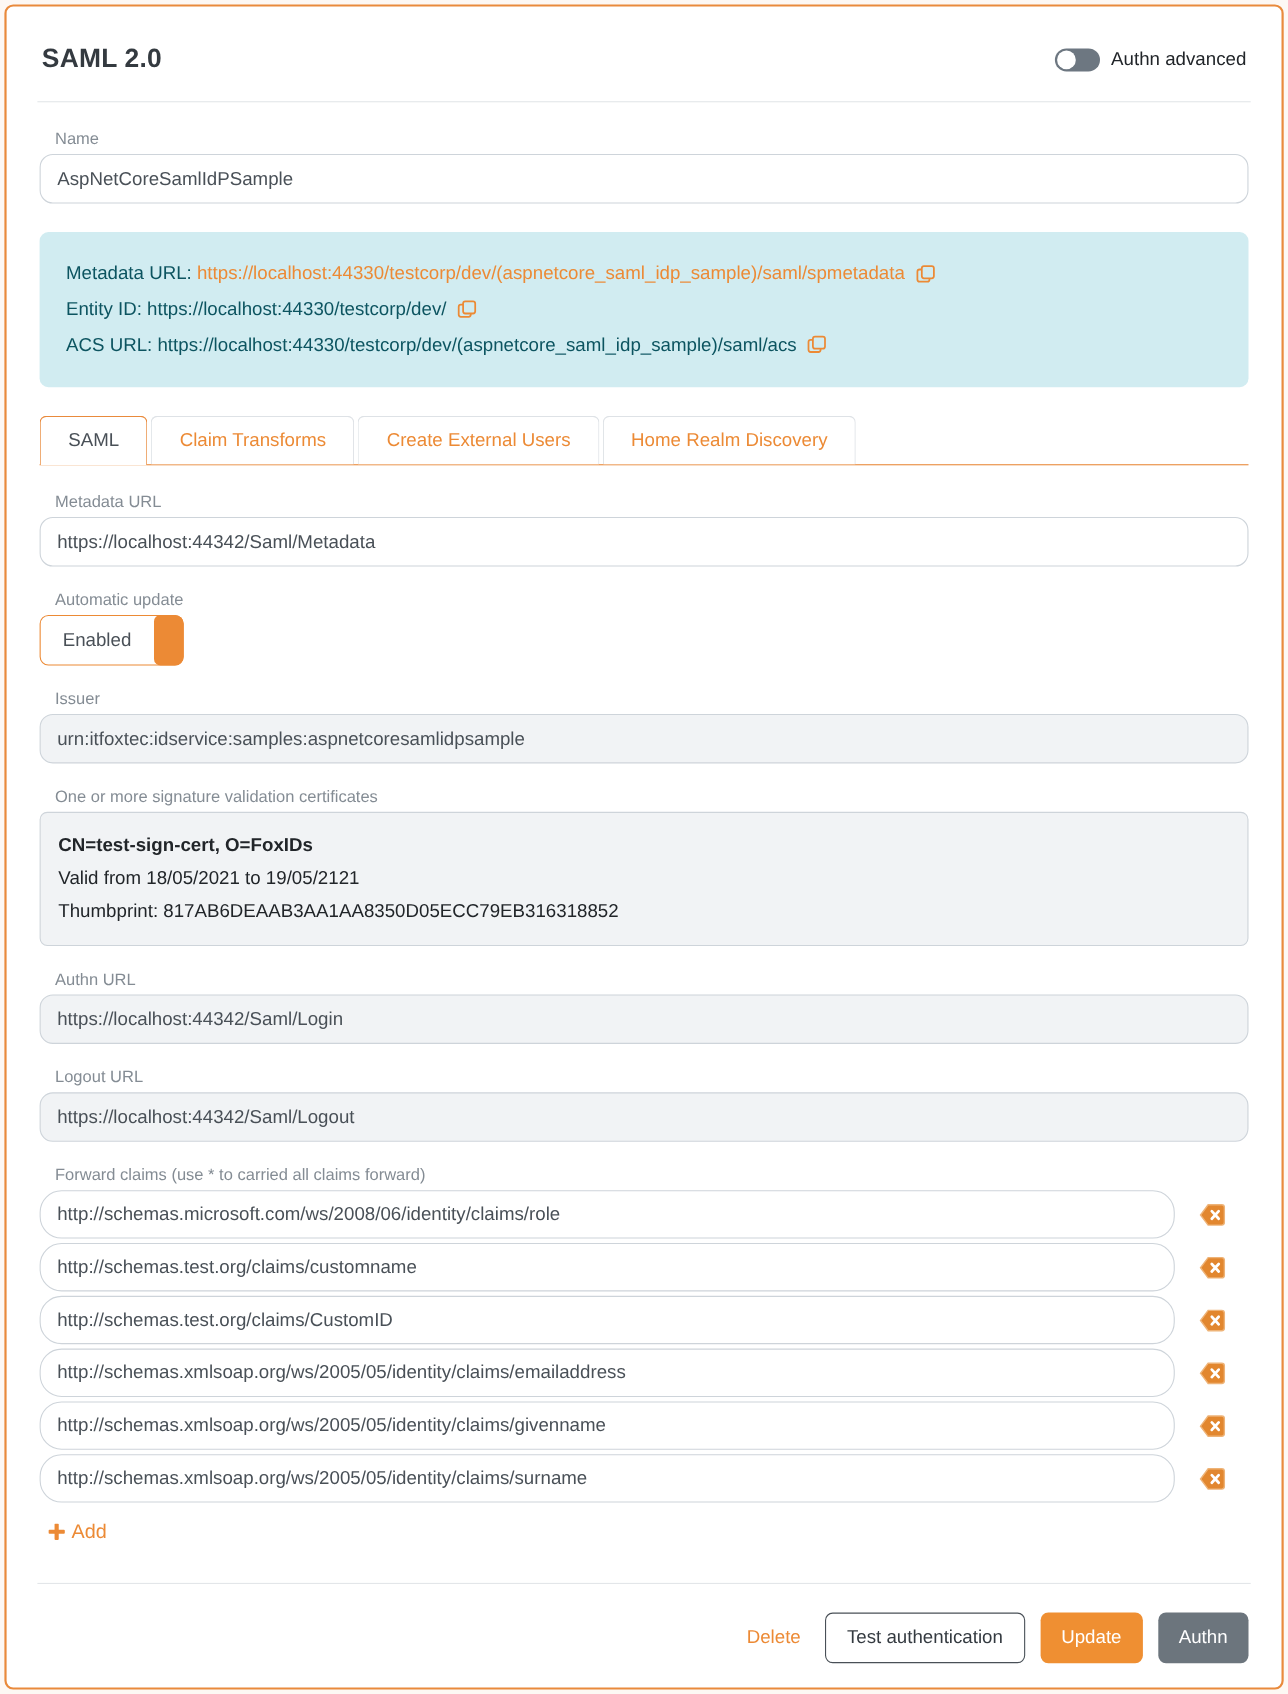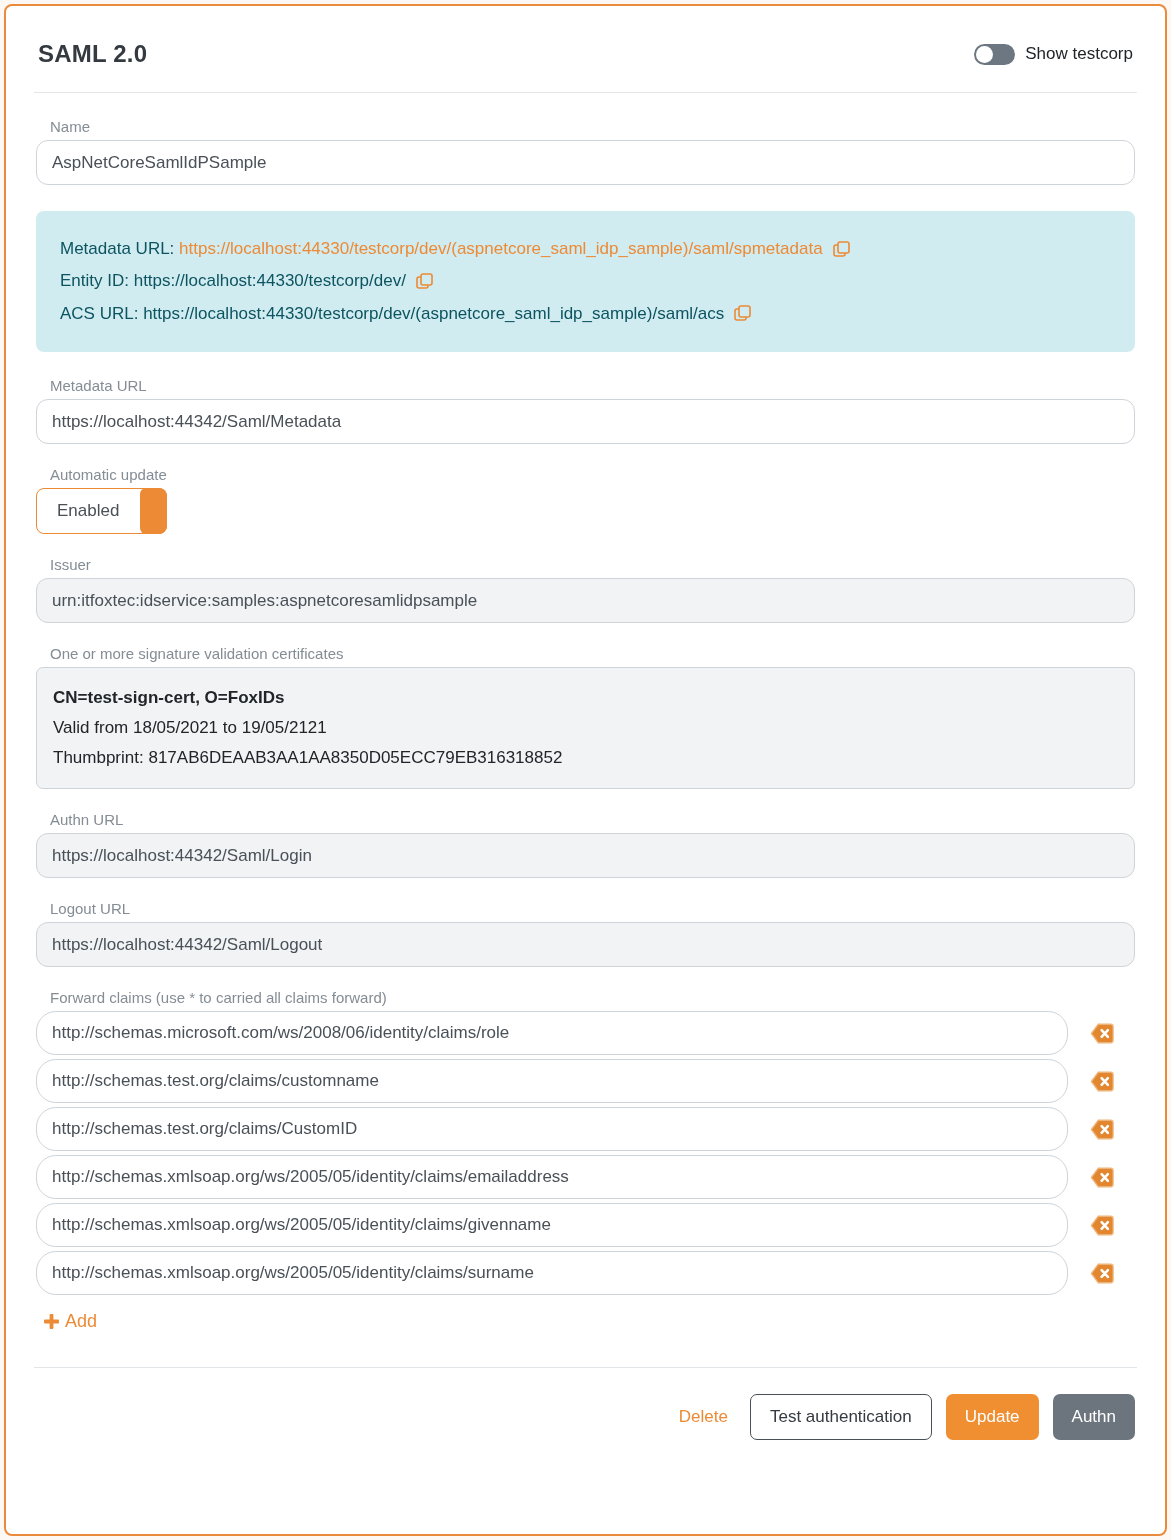--- a/index.html
+++ b/index.html
@@ -123,21 +123,21 @@
 <body>
 
 <div class="page">
 
   <div class="header-row">
     <div class="page-title">SAML 2.0</div>
     <div class="adv-wrap">
       <span class="switch">
           <span class="knob"></span>
         </span>
-      <span class="adv-label">Show testcorp</span>
+      <span class="adv-label">Authn advanced</span>
     </div>
   </div>
 
   <hr class="divider">
 
   <div class="mt-lg">
     <label class="form-label">Name</label>
     <input class="text-input" type="text" value="AspNetCoreSamlIdPSample" style="">
   </div>
 
@@ -167,20 +167,26 @@
       <span class="val">https://localhost:44330/testcorp/dev/(aspnetcore_saml_idp_sample)/saml/acs</span>
       <span class="copy-btn">
         <svg width="21" height="21" viewBox="0 0 21 21" fill="none">
           <rect x="3" y="6" width="11" height="11" rx="2" stroke="#ec8a35" stroke-width="1.6"></rect>
           <rect x="7" y="3" width="11" height="11" rx="2" stroke="#ec8a35" stroke-width="1.6" fill="#d1ecf1"></rect>
         </svg>
       </span>
     </div>
   </div>
 
+  <div class="tabs">
+    <div class="tab active">SAML</div>
+    <div class="tab">Claim Transforms</div>
+    <div class="tab">Create External Users</div>
+    <div class="tab">Home Realm Discovery</div>
+  </div>
 
   <div class="mt-lg">
     <label class="form-label">Metadata URL</label>
     <input class="text-input" type="text" value="https://localhost:44342/Saml/Metadata" style="">
   </div>
 
   <div class="mt-md">
     <label class="form-label">Automatic update</label>
     <div class="toggle-btn">
       <span class="txt">Enabled</span>

